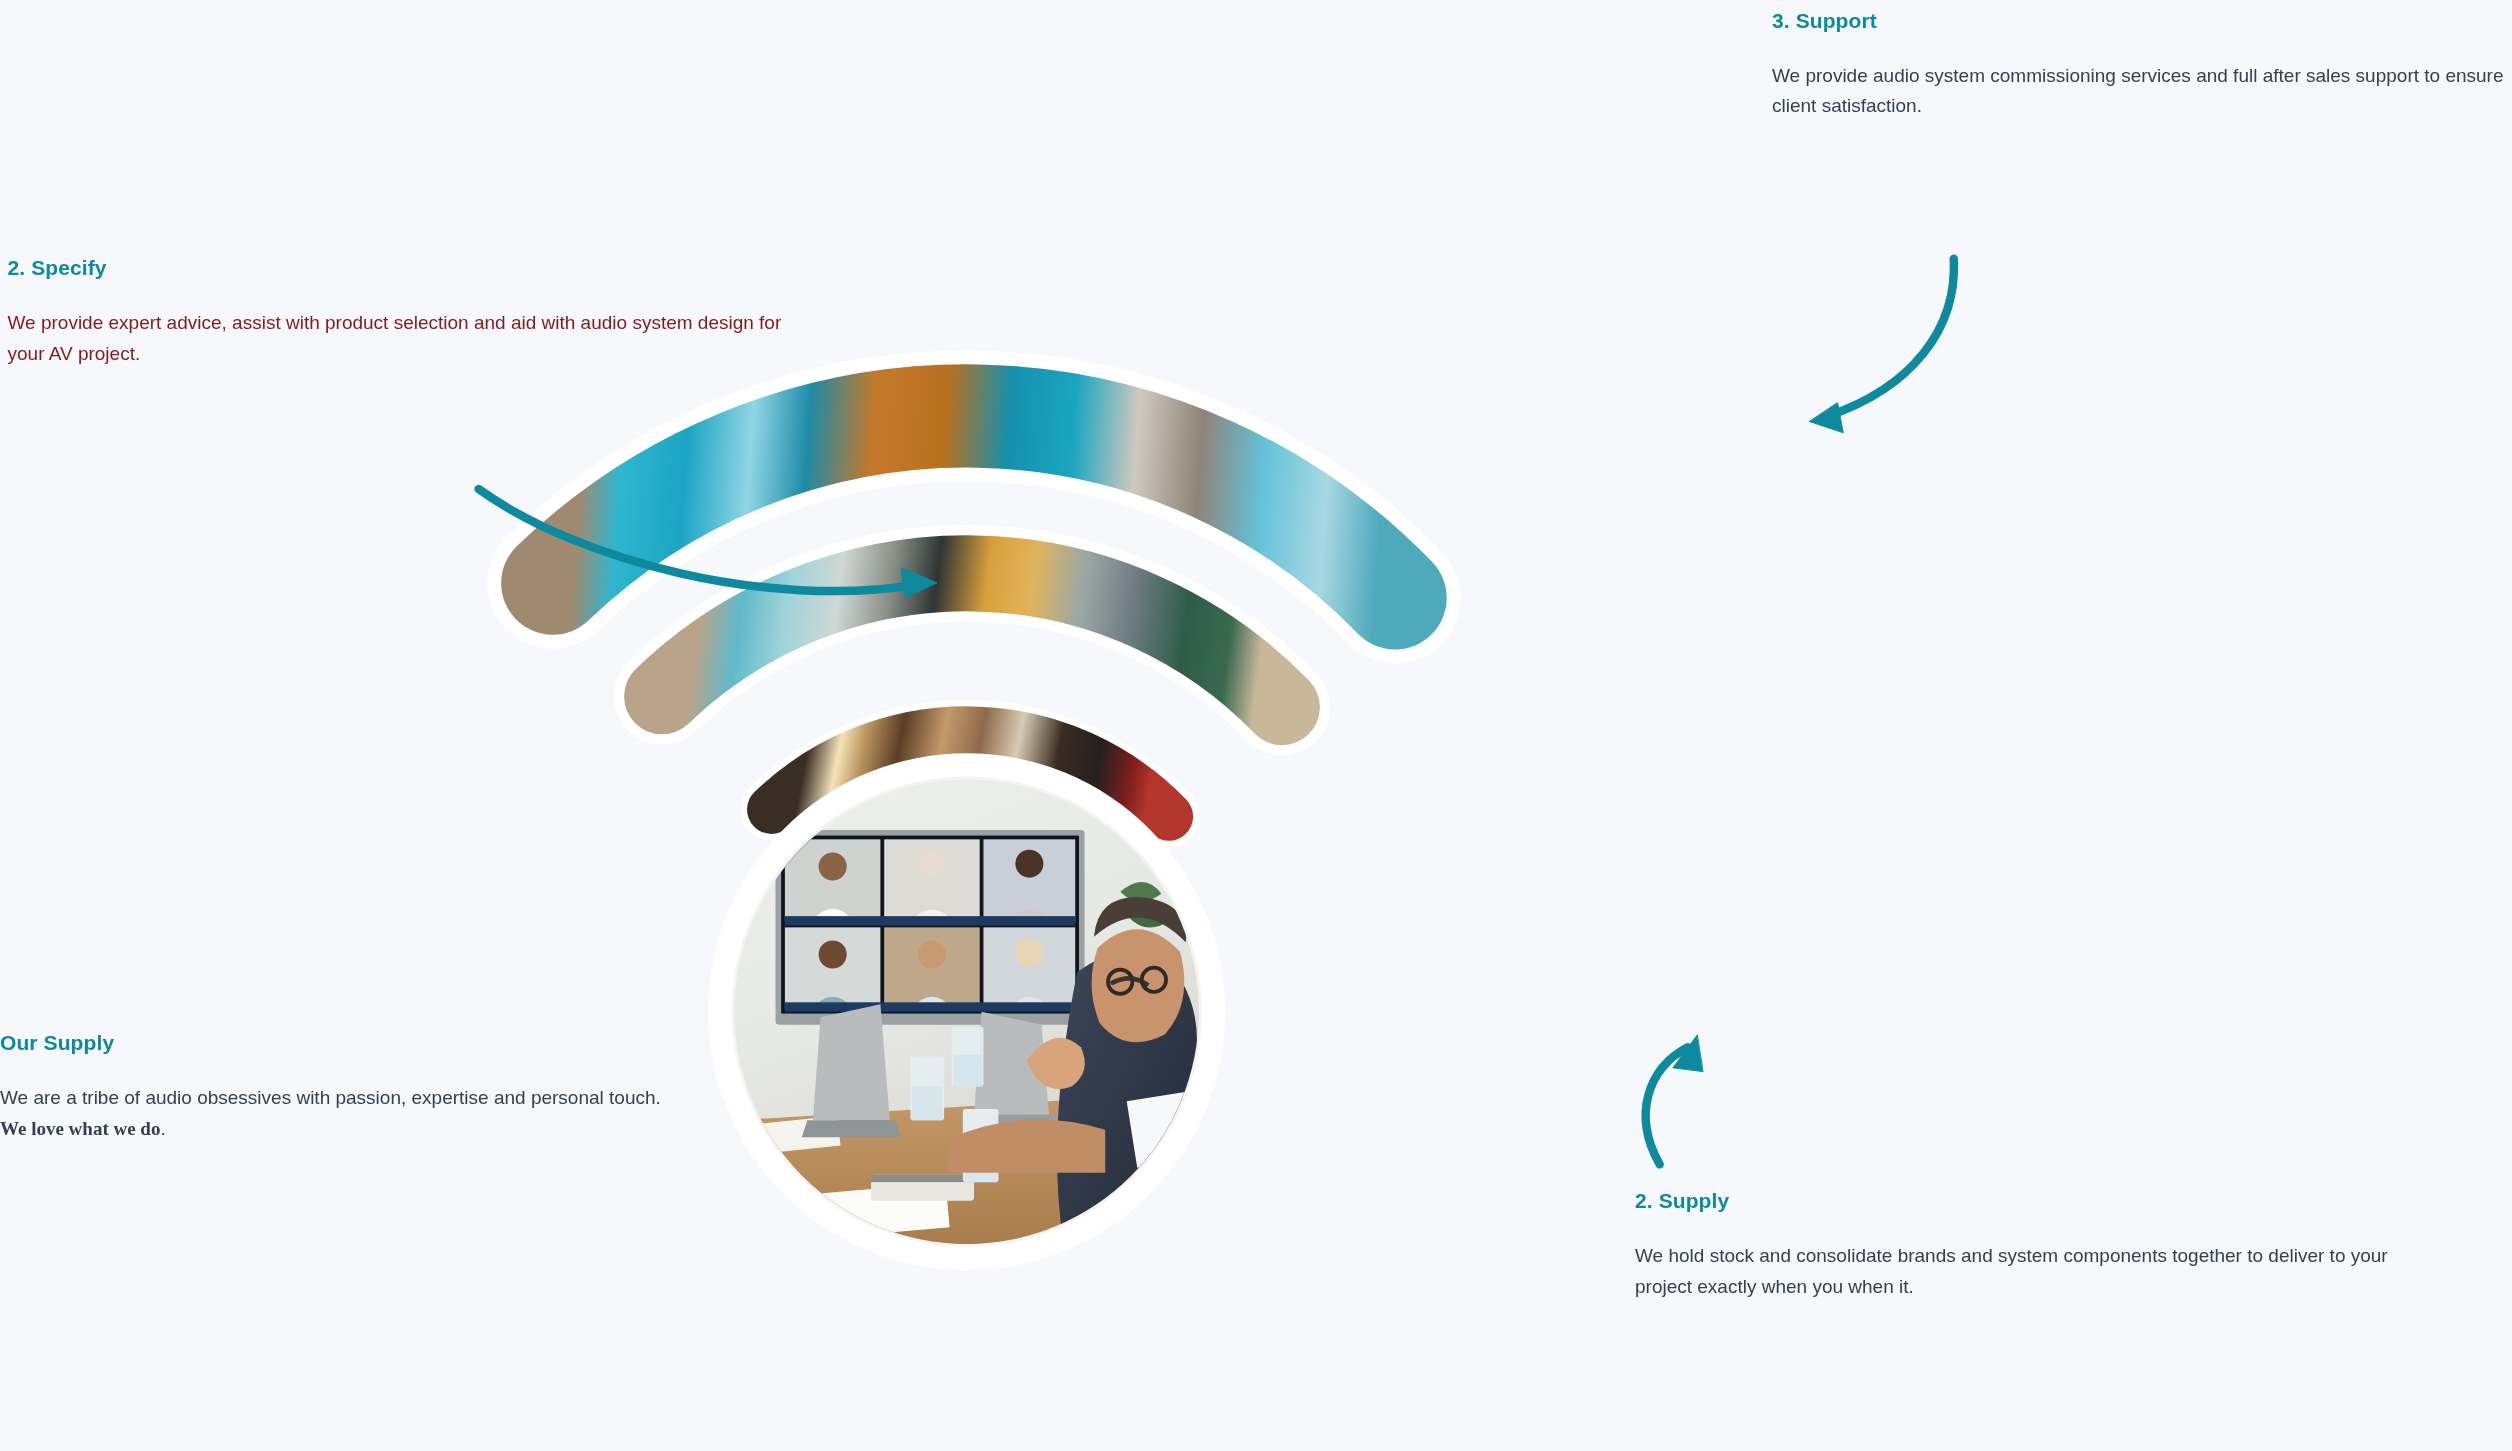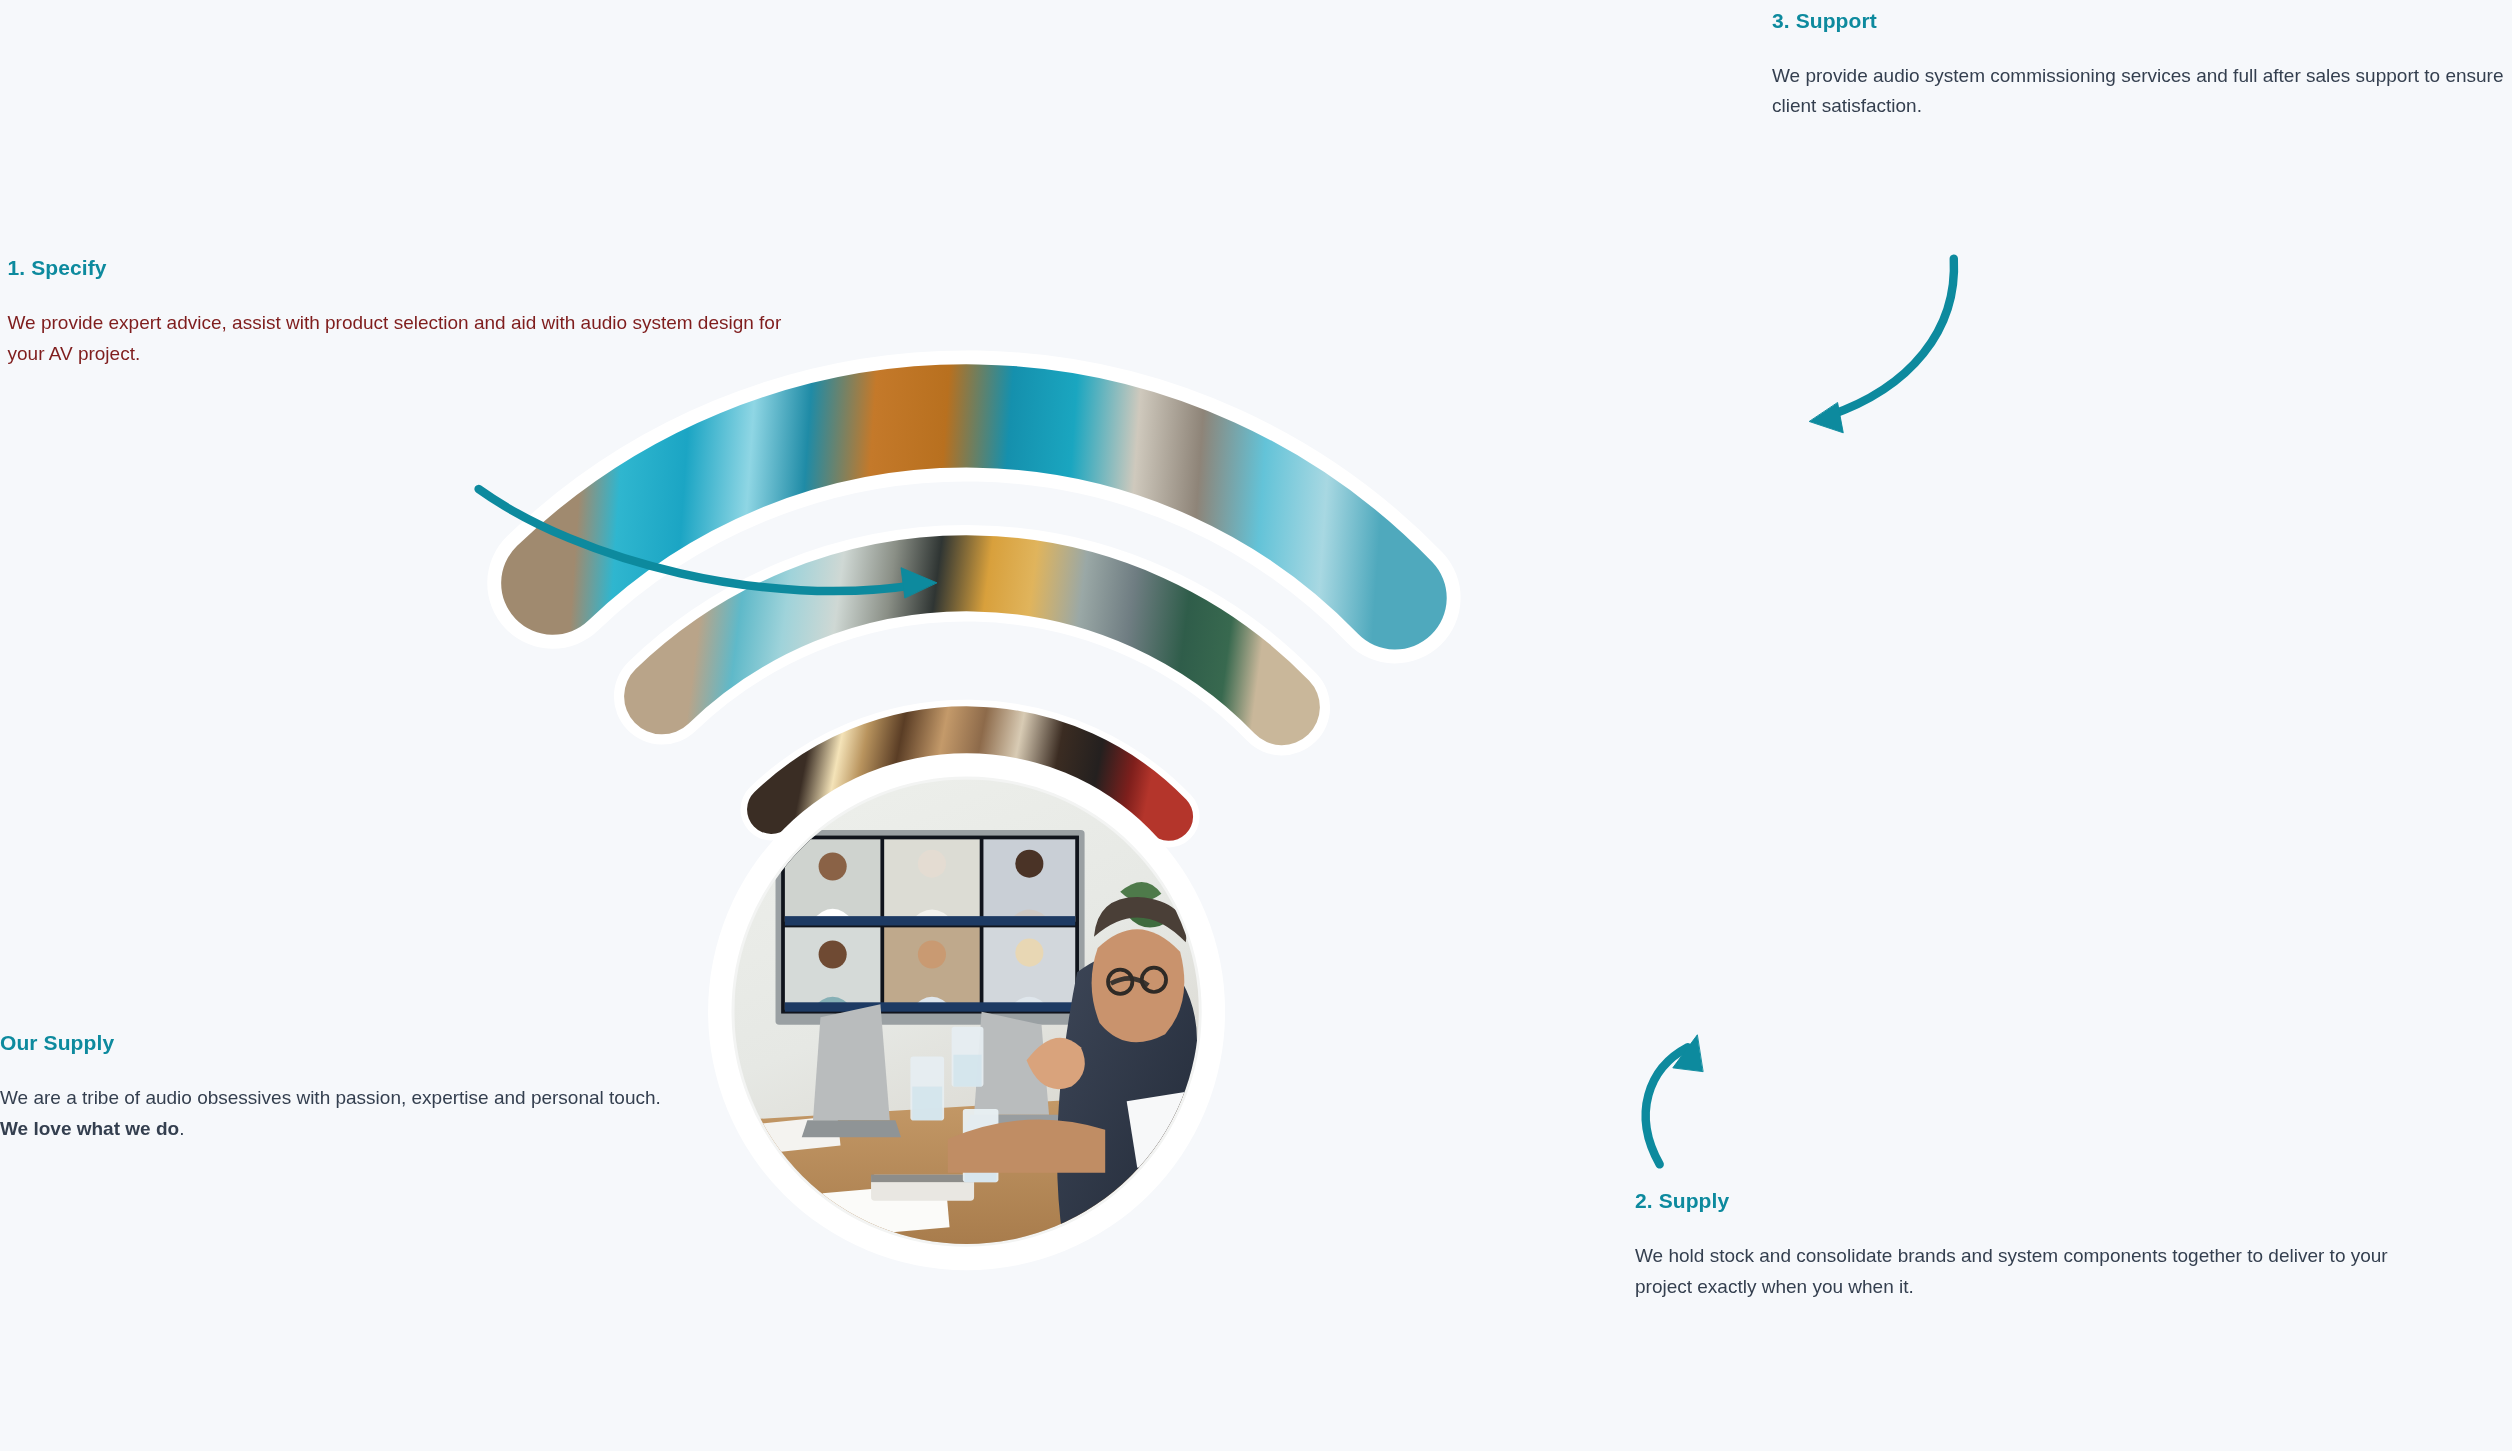--- a/index.html
+++ b/index.html
@@ -38,20 +38,21 @@
     line-height: 1.2;
   }
   .block p {
     margin: 0;
     font-size: 19px;
     line-height: 1.62;
     font-weight: 400;
   }
   .block p b {
     font-weight: bold;
+    font-family: Liberation Serif, serif;
   }
 
   #block-specify { left: 7.5px;  top: 255px;  width: 777px; }
   #block-support { left: 1772px; top: 7.5px;   width: 740px; }
   #block-supply  { left: 1592px; top: 1188px; width: 777px; margin-left: 43px; }
   #block-culture { left: 0px;   top: 1030px; width: 740px; }
 </style>
 </head>
 <body>
 
@@ -232,21 +233,21 @@
       </g>
 
       <g>
         <path d="M 2086,276 C 2090,352 2040,414 1952,444" fill="none" stroke-width="9"></path>
         <path d="M 1932,450 L 1968,462 L 1962,430 Z"></path>
       </g>
     </g>
   </svg>
 
   <div class="block" id="block-specify">
-    <h3 style="color:#0d8a9e">1. Specify</h3>
+    <h3 style="color:#0d8a9e">2. Specify</h3>
     <p style="color:#7f1d1d">We provide expert advice, assist with product selection and aid with audio system design for your AV project.</p>
   </div>
 
   <div class="block" id="block-support">
     <h3 style="color:#0d8a9e">3. Support</h3>
     <p style="color:#343f4f">We provide audio system commissioning services and full after sales support to ensure client satisfaction.</p>
   </div>
 
   <div class="block" id="block-supply">
     <h3 style="color:#0d8a9e">2. Supply</h3>

